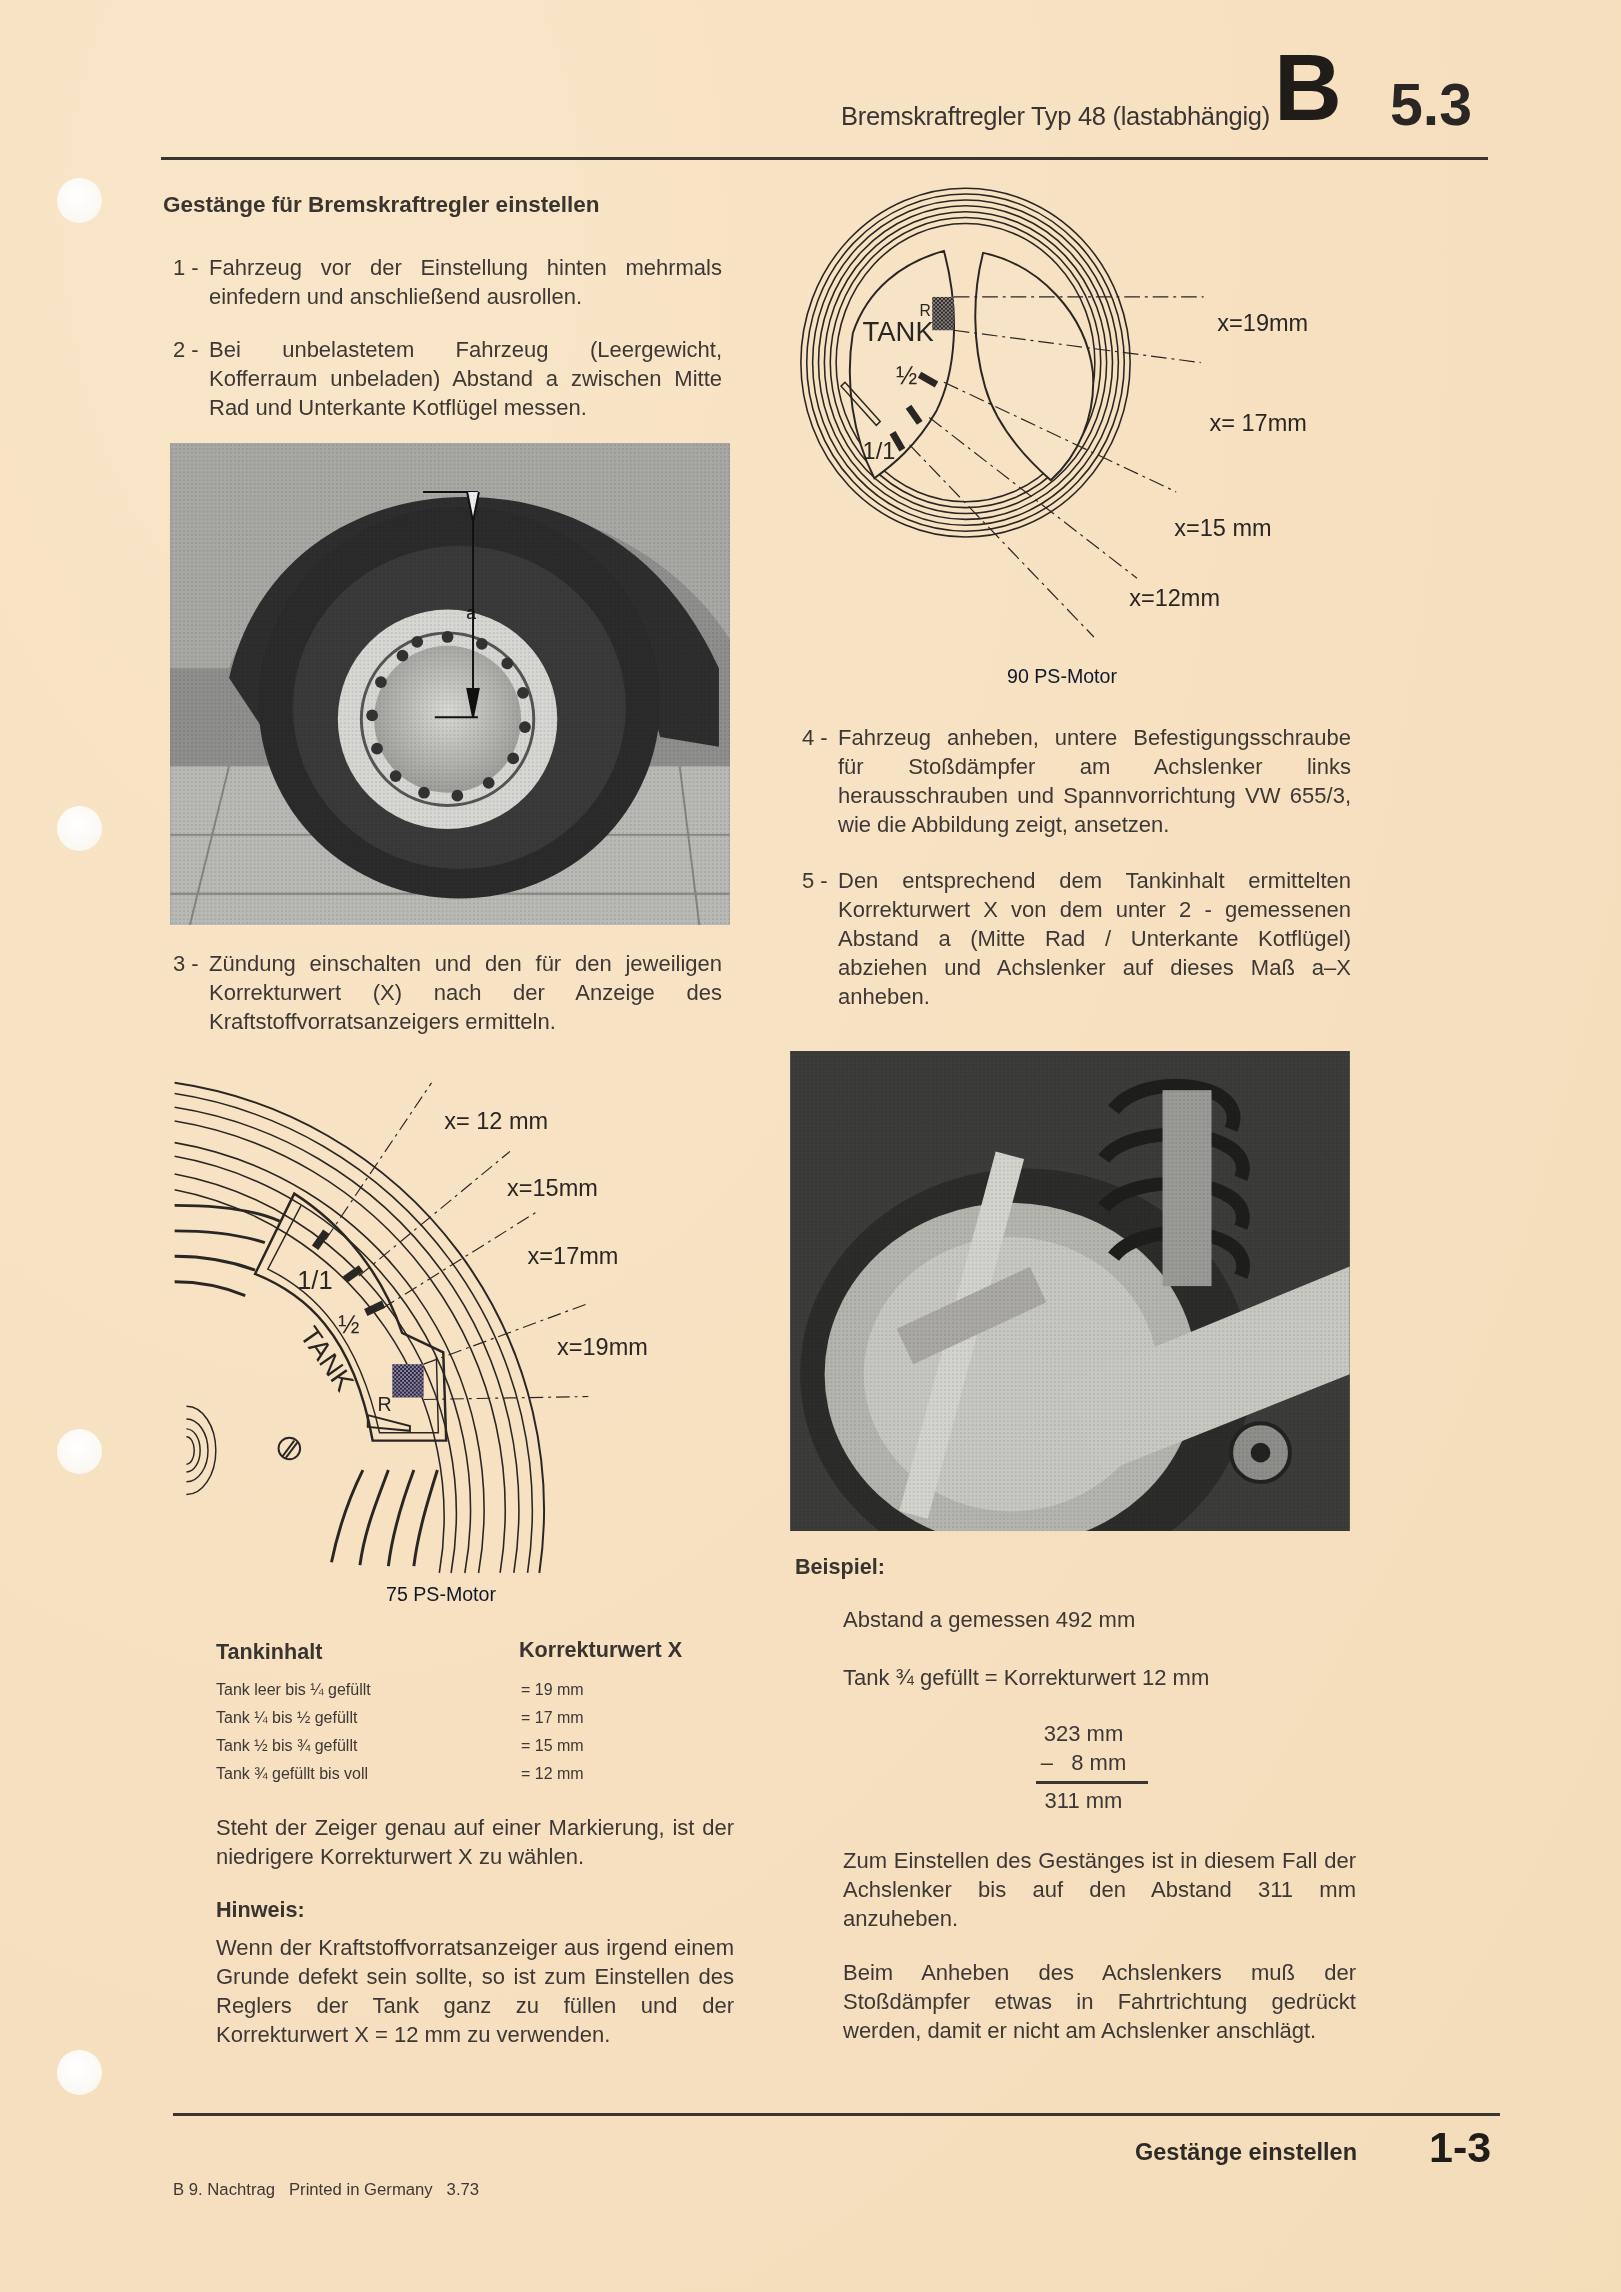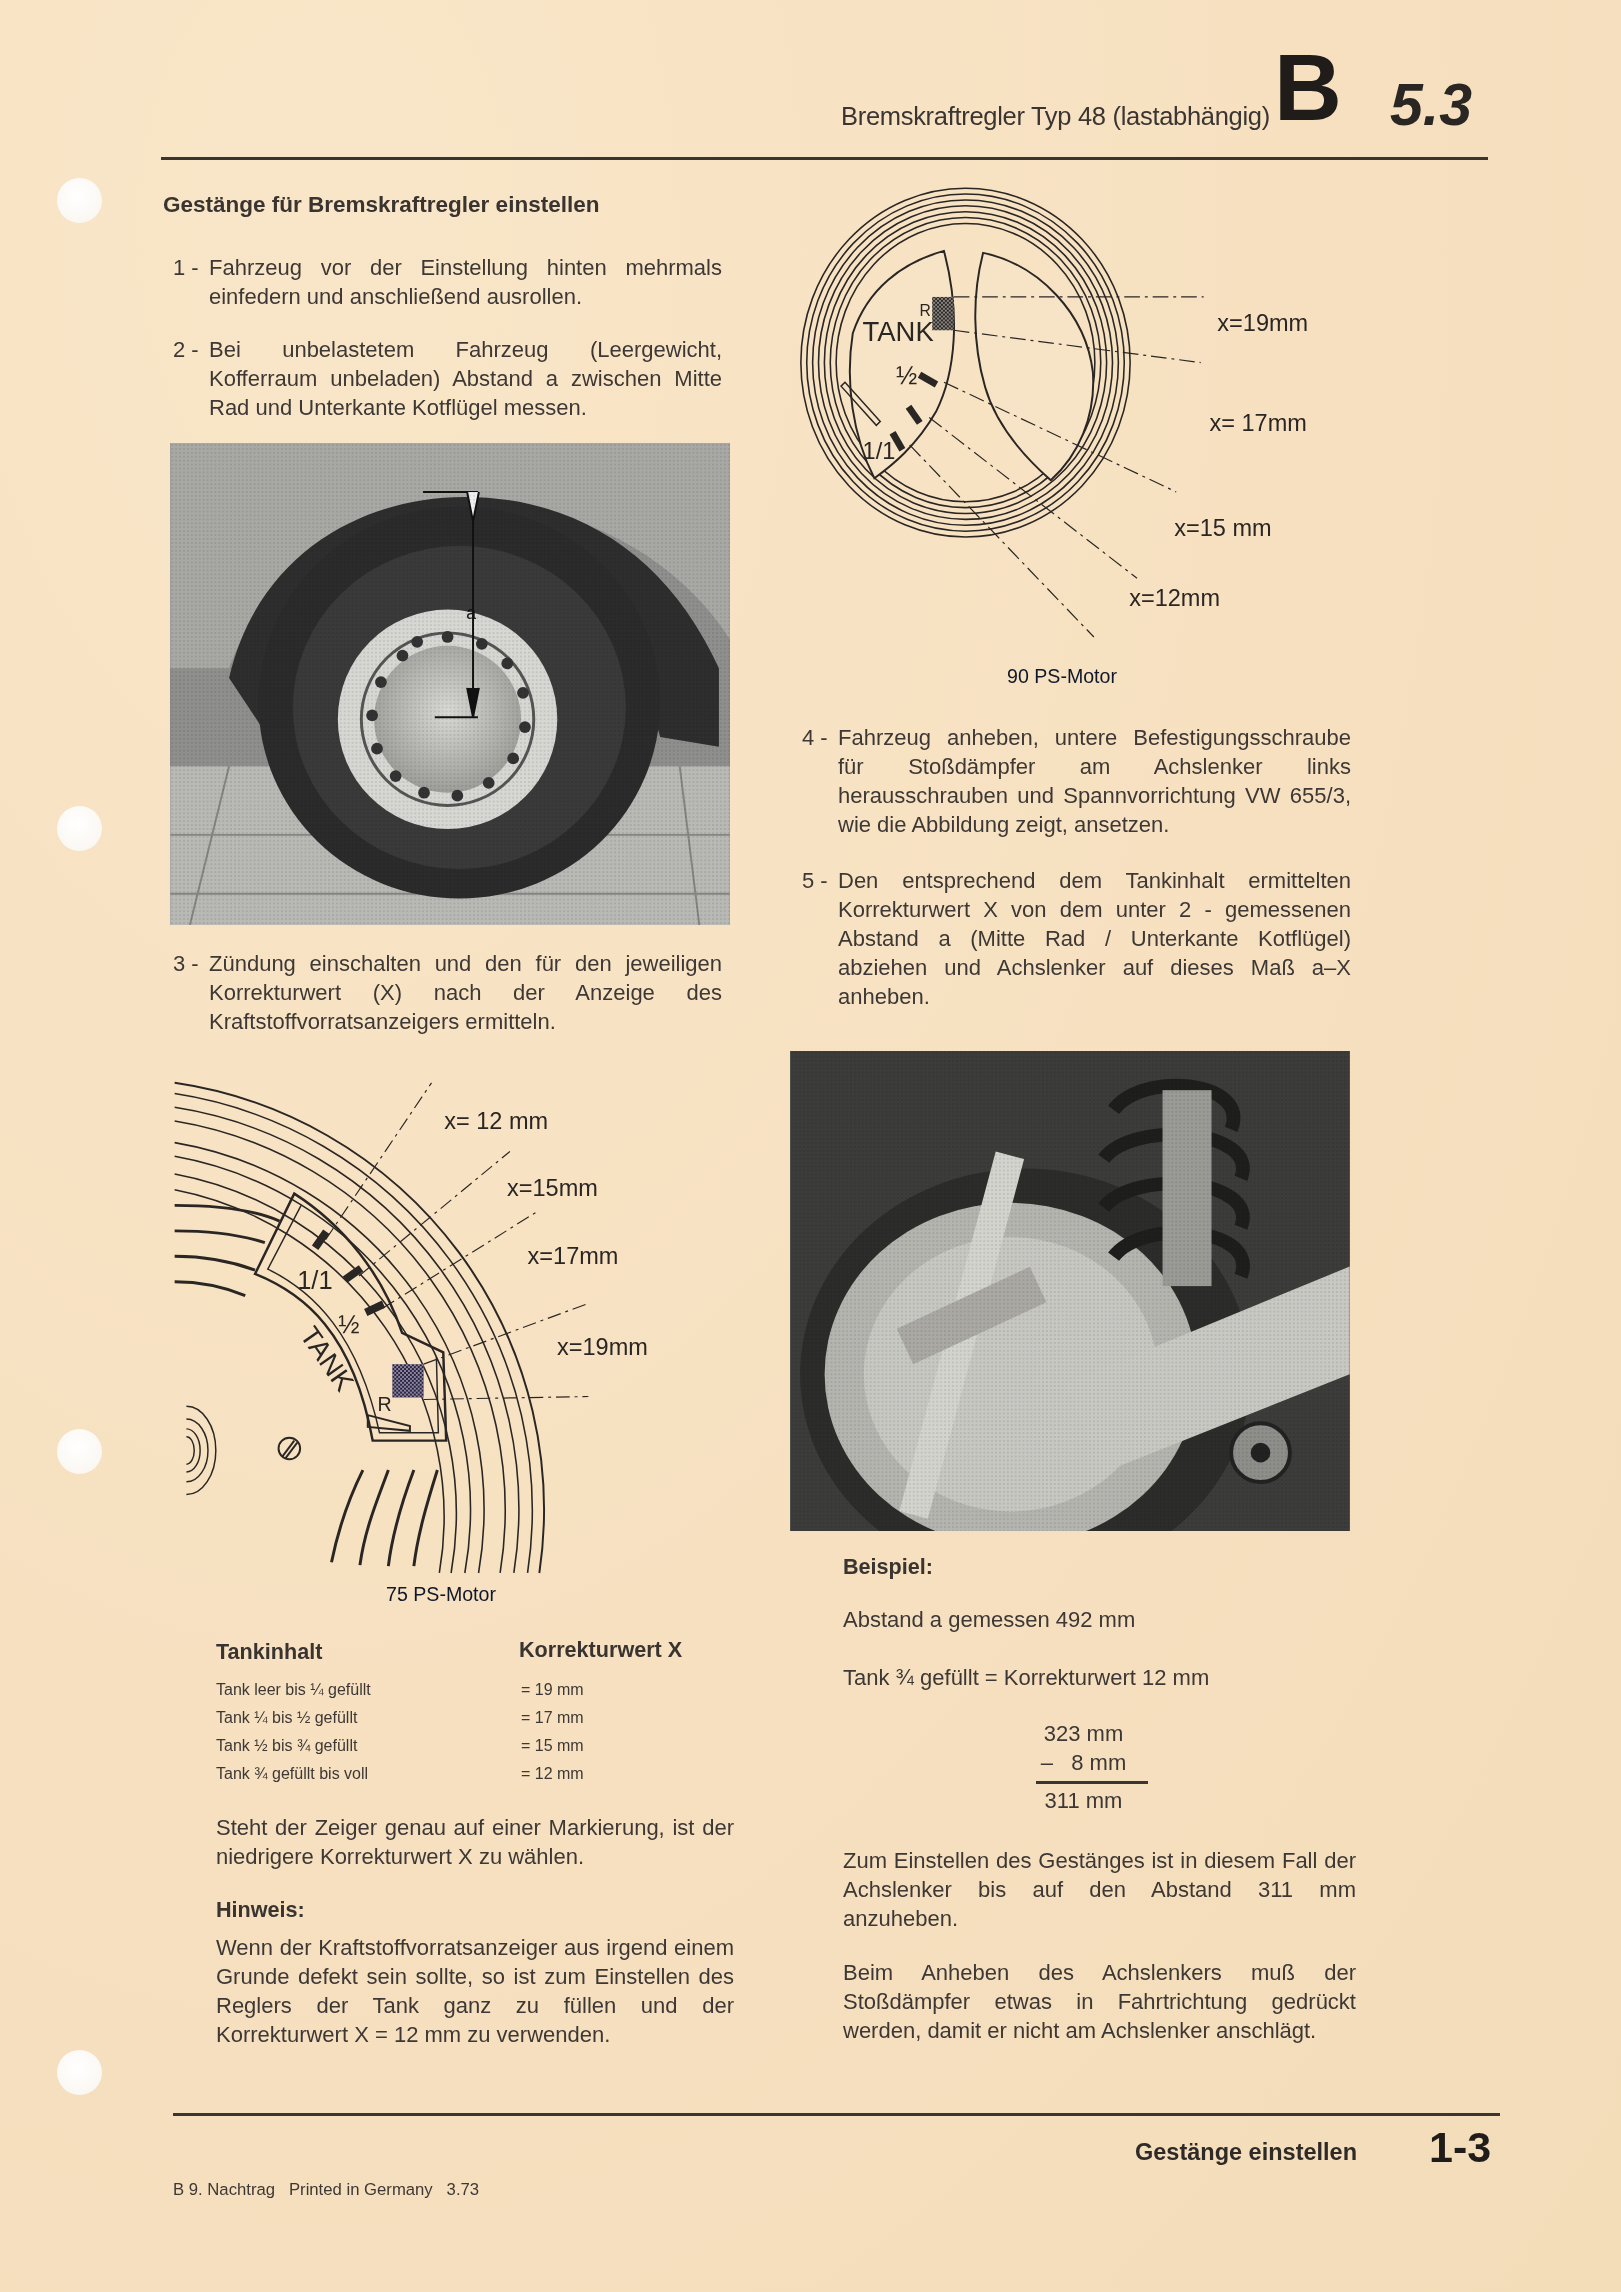--- a/index.html
+++ b/index.html
@@ -13,21 +13,21 @@
     position: absolute; inset: 0;
     background: radial-gradient(ellipse at 20% 10%, #f9e6c8 0%, #f6e0c0 55%, #f3dcb8 100%);
   }
   .punch-hole {
     position: absolute; width: 45px; height: 45px; border-radius: 50%;
     background: radial-gradient(circle at 45% 40%, #ffffff 0%, #fbf8f3 70%, #efe6d6 100%);
   }
   .abs { position: absolute; }
   .header-title { left: 841px; top: 102px; font-size: 25.5px; color: #3a3532; letter-spacing: -0.3px; text-align: right; }
   .header-letter { left: 1274px; top: 41px; font-size: 94px; font-weight: bold; line-height: 1; color: #1f1c1a; }
-  .header-number { left: 1390px; top: 76px; font-size: 59px; font-weight: bold; line-height: 1; color: #2a2624; font-style: italic; }
+  .header-number { left: 1390px; top: 76px; font-size: 59px; font-weight: bold; line-height: 1; color: #2a2624; }
   .rule { position: absolute; height: 2.9px; background: #3b3532; }
   .section-heading { left: 163px; top: 192px; font-size: 22.5px; font-weight: bold; color: #3a3431; }
   .step { position: absolute; font-size: 22px; line-height: 29px; color: #3d3835; }
   .step .num { position: absolute; left: 0; top: 0; }
   .step .body { margin-left: 36px; text-align: justify; text-align-last: left; }
   .photo { position: absolute; background: #777; overflow: hidden; }
   .caption { position: absolute; font-size: 19.6px; color: #0f172a; }
   .tbl-head { position: absolute; font-size: 21.6px; font-weight: bold; color: #3a3431; }
   .tbl-col { position: absolute; font-size: 16px; line-height: 28px; color: #3d3835; }
   .para { position: absolute; font-size: 22px; line-height: 29px; color: #3d3835; text-align: justify; text-align-last: left; }
@@ -301,21 +301,21 @@
     <rect x="380" y="40" width="50" height="200" fill="#9a9a96"></rect>
 
     <rect x="160" y="100" width="30" height="380" fill="#d4d4cf" transform="rotate(15 175 290)"></rect>
     <rect x="110" y="250" width="150" height="40" fill="#aaa9a4" transform="rotate(-25 185 270)"></rect>
     <circle cx="480" cy="410" r="30" fill="#8e8e8a" stroke="#222" stroke-width="4"></circle>
     <circle cx="480" cy="410" r="10" fill="#222"></circle>
     <rect width="571" height="490" fill="url(#halftone2)"></rect>
   </svg>
 </div>
 
-<div class="bold-label" style="left:843px; top:1554px;">Beispiel:</div>
+<div class="bold-label" style="left:795px; top:1554px;">Beispiel:</div>
 <div class="para" style="left:843px; top:1605px; width:510px;">Abstand a gemessen 492 mm</div>
 <div class="para" style="left:843px; top:1663px; width:510px;">Tank ¾ gefüllt = Korrekturwert 12 mm</div>
 <div class="calc" style="left:1019px; top:1720px; width:129px;">323 mm</div>
 <div class="calc" style="left:1019px; top:1749px; width:129px; white-space:pre;">–   8 mm</div>
 <div class="rule" style="left:1036px; top:1781px; width:112px; height:2.9px;"></div>
 <div class="calc" style="left:1019px; top:1787px; width:129px;">311 mm</div>
 
 <div class="para" style="left:843px; top:1846px; width:513px;">Zum Einstellen des Gestänges ist in diesem Fall der Achslenker bis auf den Abstand 311 mm anzuheben.</div>
 <div class="para" style="left:843px; top:1958px; width:513px;">Beim Anheben des Achslenkers muß der Stoßdämpfer etwas in Fahrtrichtung gedrückt werden, damit er nicht am Achslenker anschlägt.</div>
 

